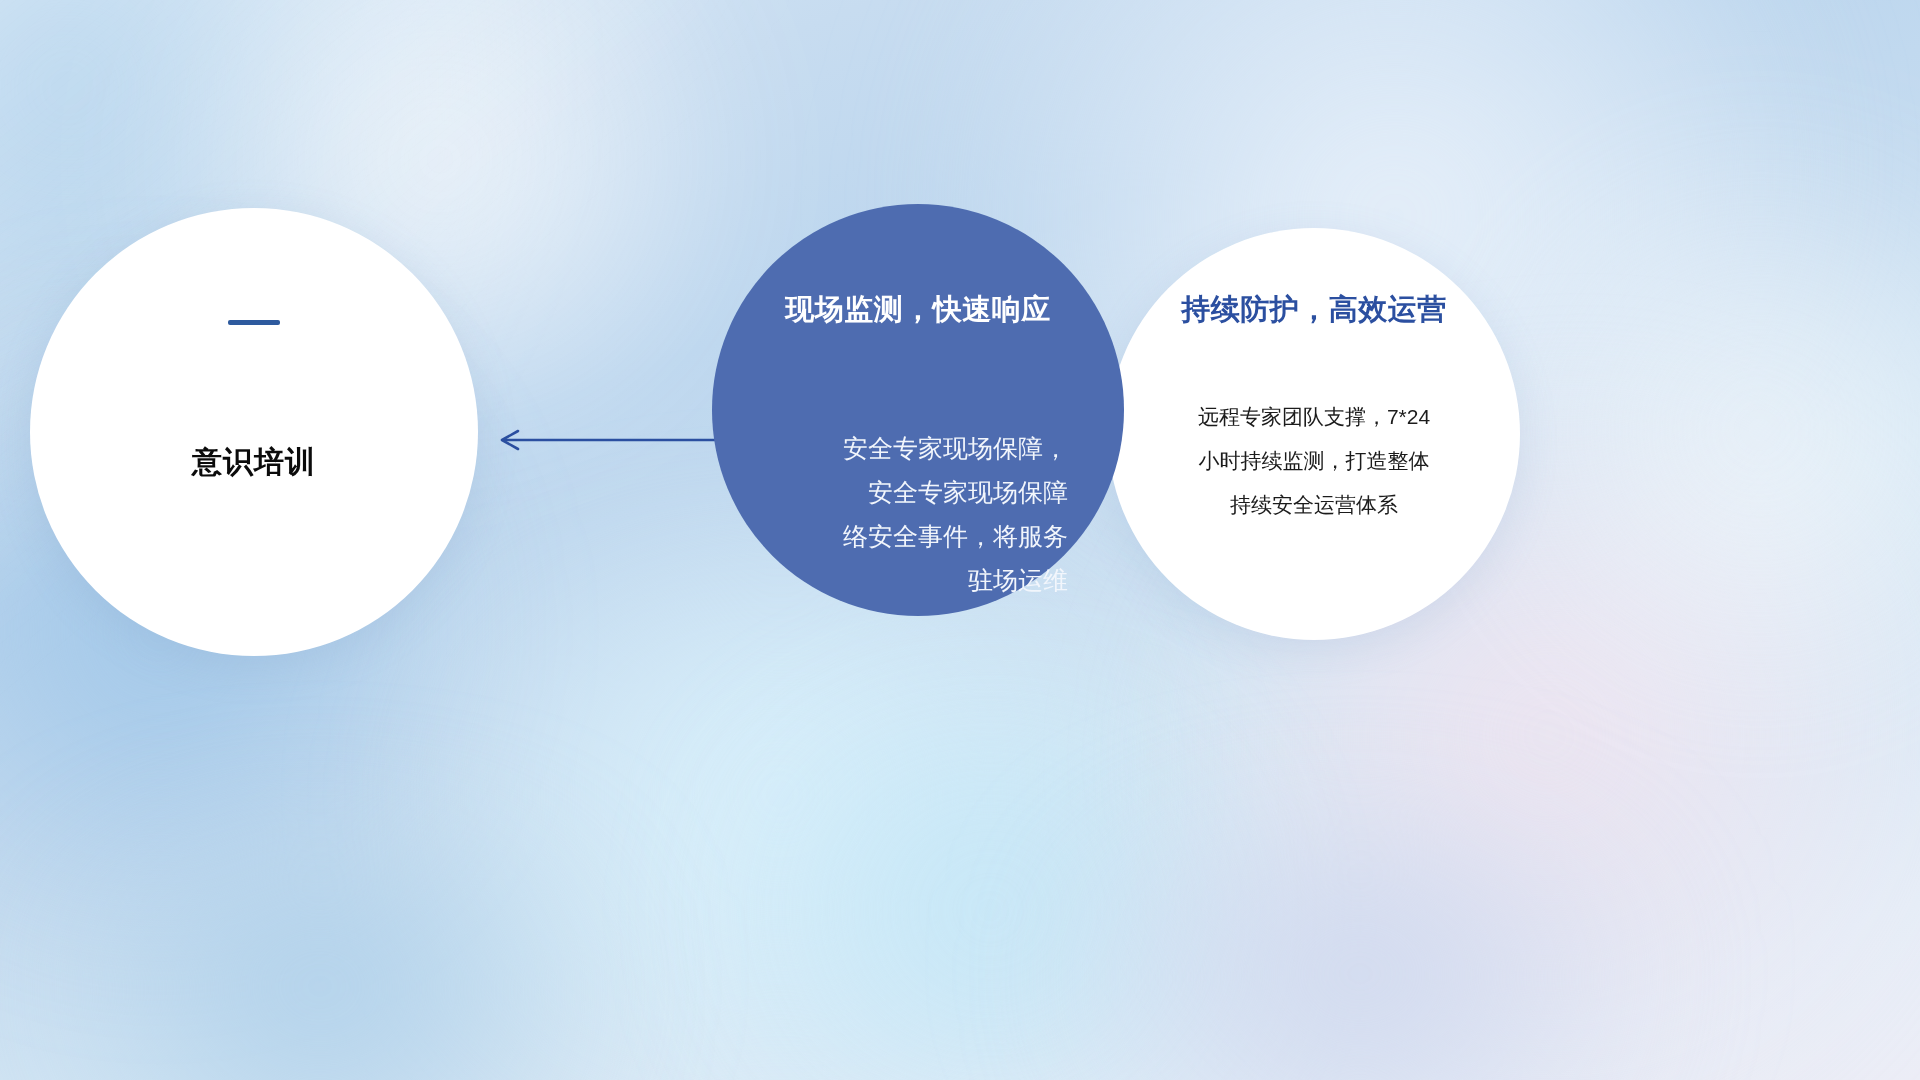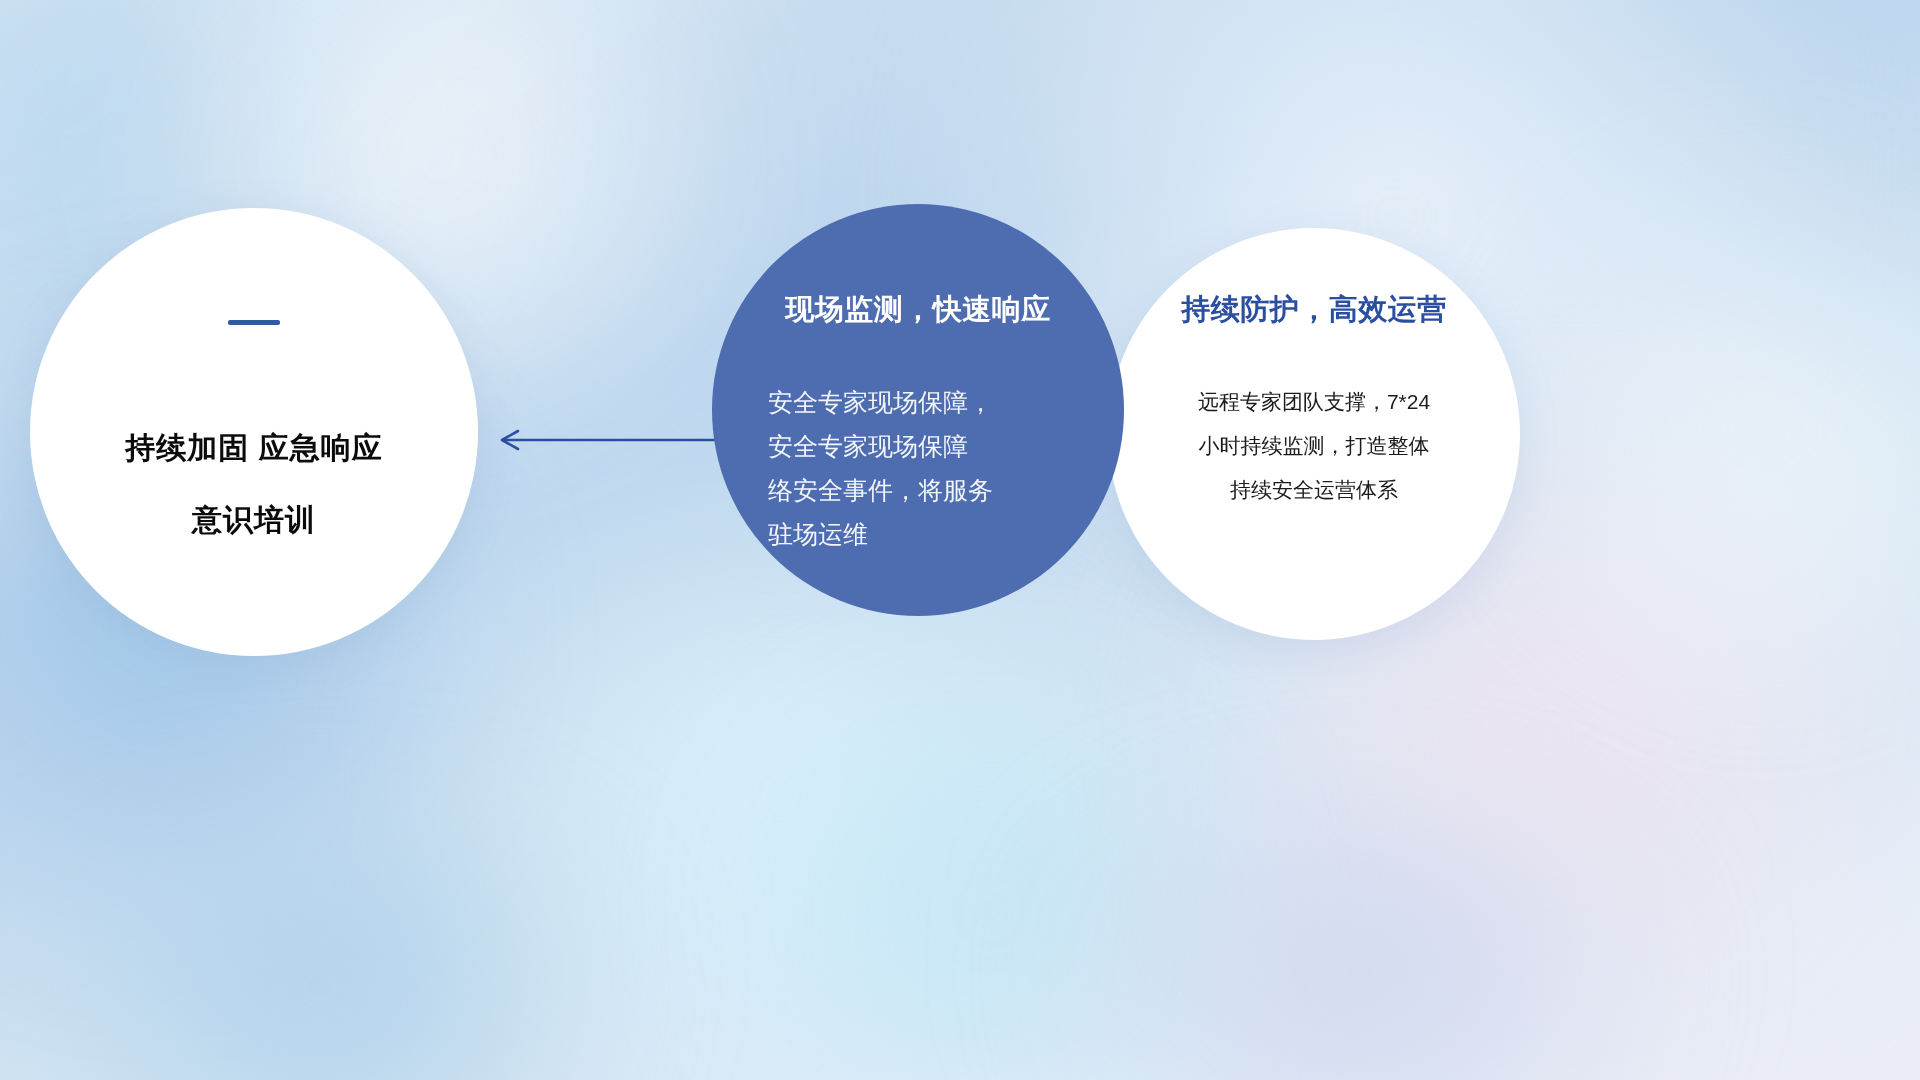--- a/index.html
+++ b/index.html
@@ -69,36 +69,38 @@
     font-weight:bold; font-size:30px; line-height:58px;
     letter-spacing:1px;
   }
   #circle-left .lines .l3 { margin-top:14px; display:block; }
 
   #circle-center {
     left:712px; top:204px; width:412px; height:412px;
     background:#4e6cb0;
     z-index:5;
     justify-content:flex-start;
+    gap:46px;
   }
   #circle-center .heading {
     margin-top:86px; color:#ffffff; font-weight:bold;
     font-size:29px; letter-spacing:.5px; white-space:nowrap;
   }
   #circle-center .body {
-    margin-top:50px; width:300px; text-align:left;
+    margin-top:50px; width:300px; text-align:right;
     color:#f2f6fc; font-size:25px; line-height:44px;
   }
 
   #circle-right {
     left:1108px; top:228px; width:412px; height:412px;
     background:#ffffff;
     box-shadow:0 10px 40px rgba(120,150,190,.16);
     z-index:4;
     justify-content:flex-start;
+    gap:15px;
   }
   #circle-right .heading {
     margin-top:62px; color:#2b4fa0; font-weight:bold;
     font-size:29px; letter-spacing:.5px; white-space:nowrap;
   }
   #circle-right .body {
     margin-top:50px; width:352px; text-align:center;
     color:#1b1b1b; font-size:21px; line-height:44px;
   }
 
@@ -125,21 +127,20 @@
 
 <svg id="flow-arrow" viewBox="0 0 240 44">
   <line x1="238" y1="22" x2="16" y2="22" stroke="#2b4fa0" stroke-width="2.6"></line>
   <polyline points="30,13 14,22 30,31" fill="none" stroke="#2b4fa0" stroke-width="2.6" stroke-linecap="round" stroke-linejoin="round"></polyline>
 </svg>
 
 <div class="circle" id="circle-left">
   <div class="dash"></div>
   <div class="lines">
     <br>
-    <span>持续加固    应急响应</span>
     <span class="l3">意识培训</span>
   </div>
 </div>
 
 <div class="circle" id="circle-center">
   <div class="heading">现场监测，快速响应</div>
   <div class="body">
     <span>安全专家现场保障，</span><br>
     <span>安全专家现场保障</span><br>
     <span>络安全事件，将服务</span><br>

